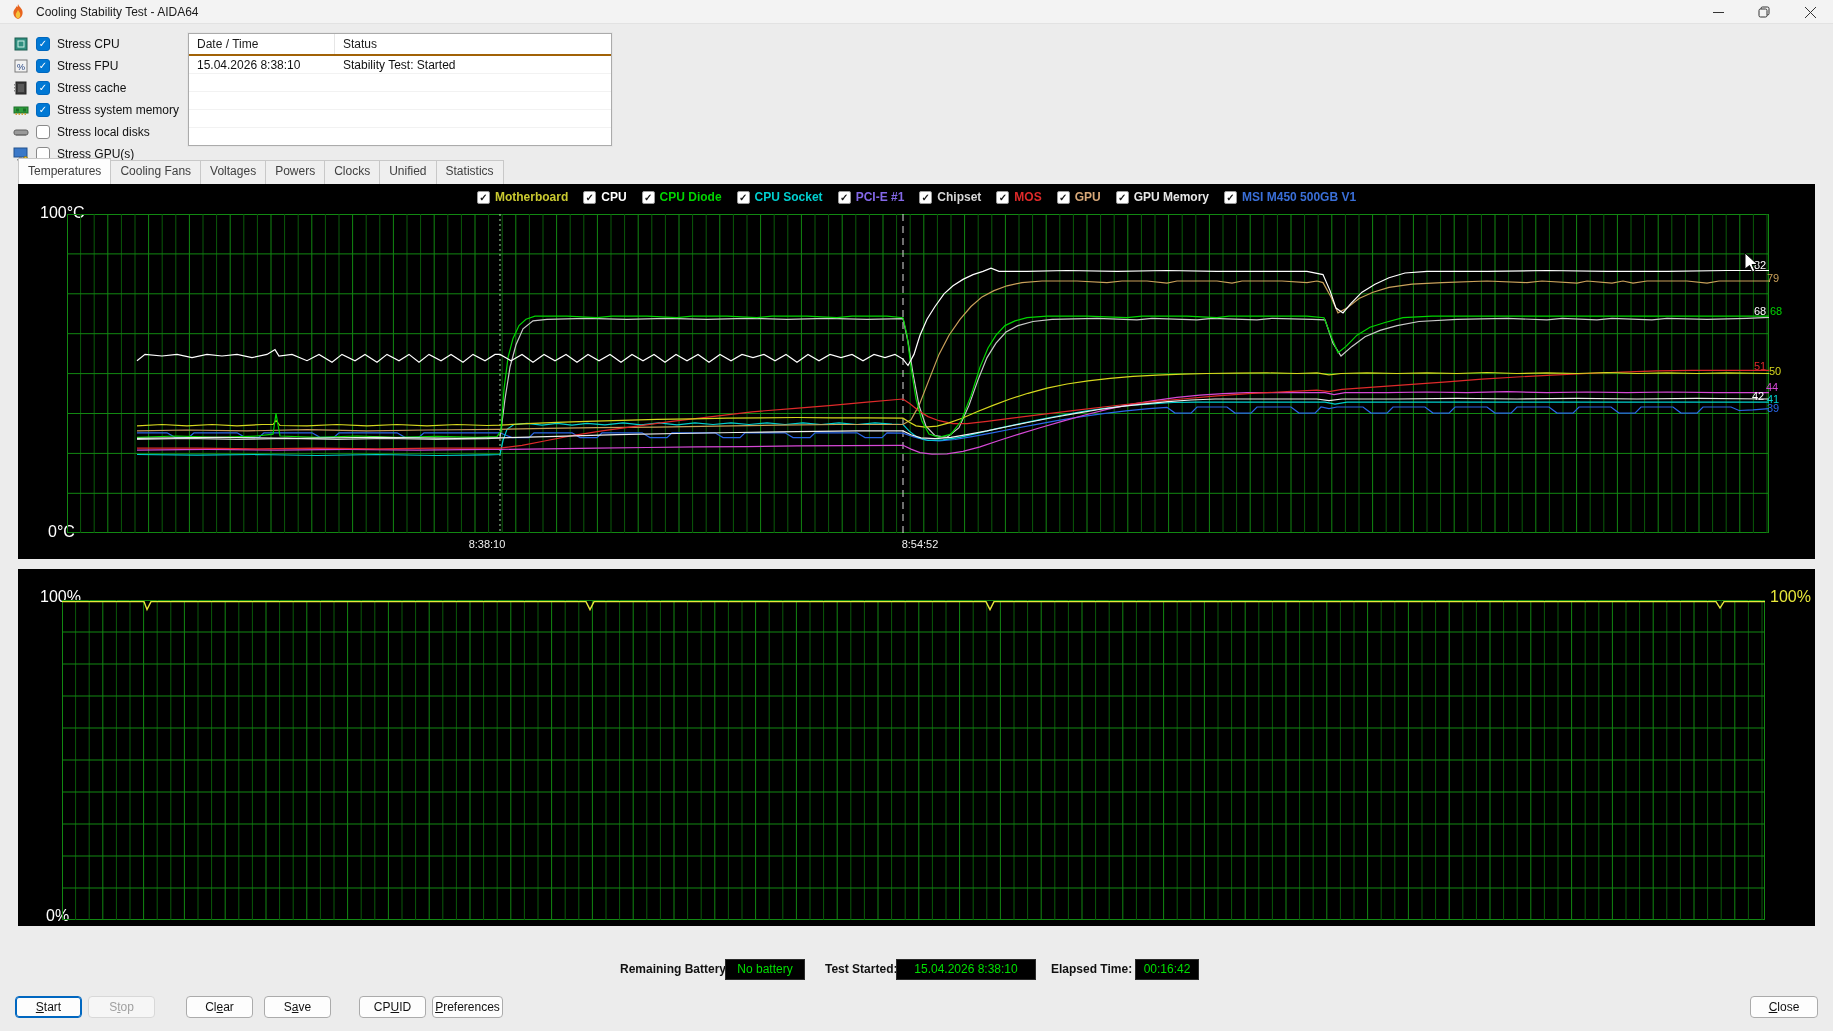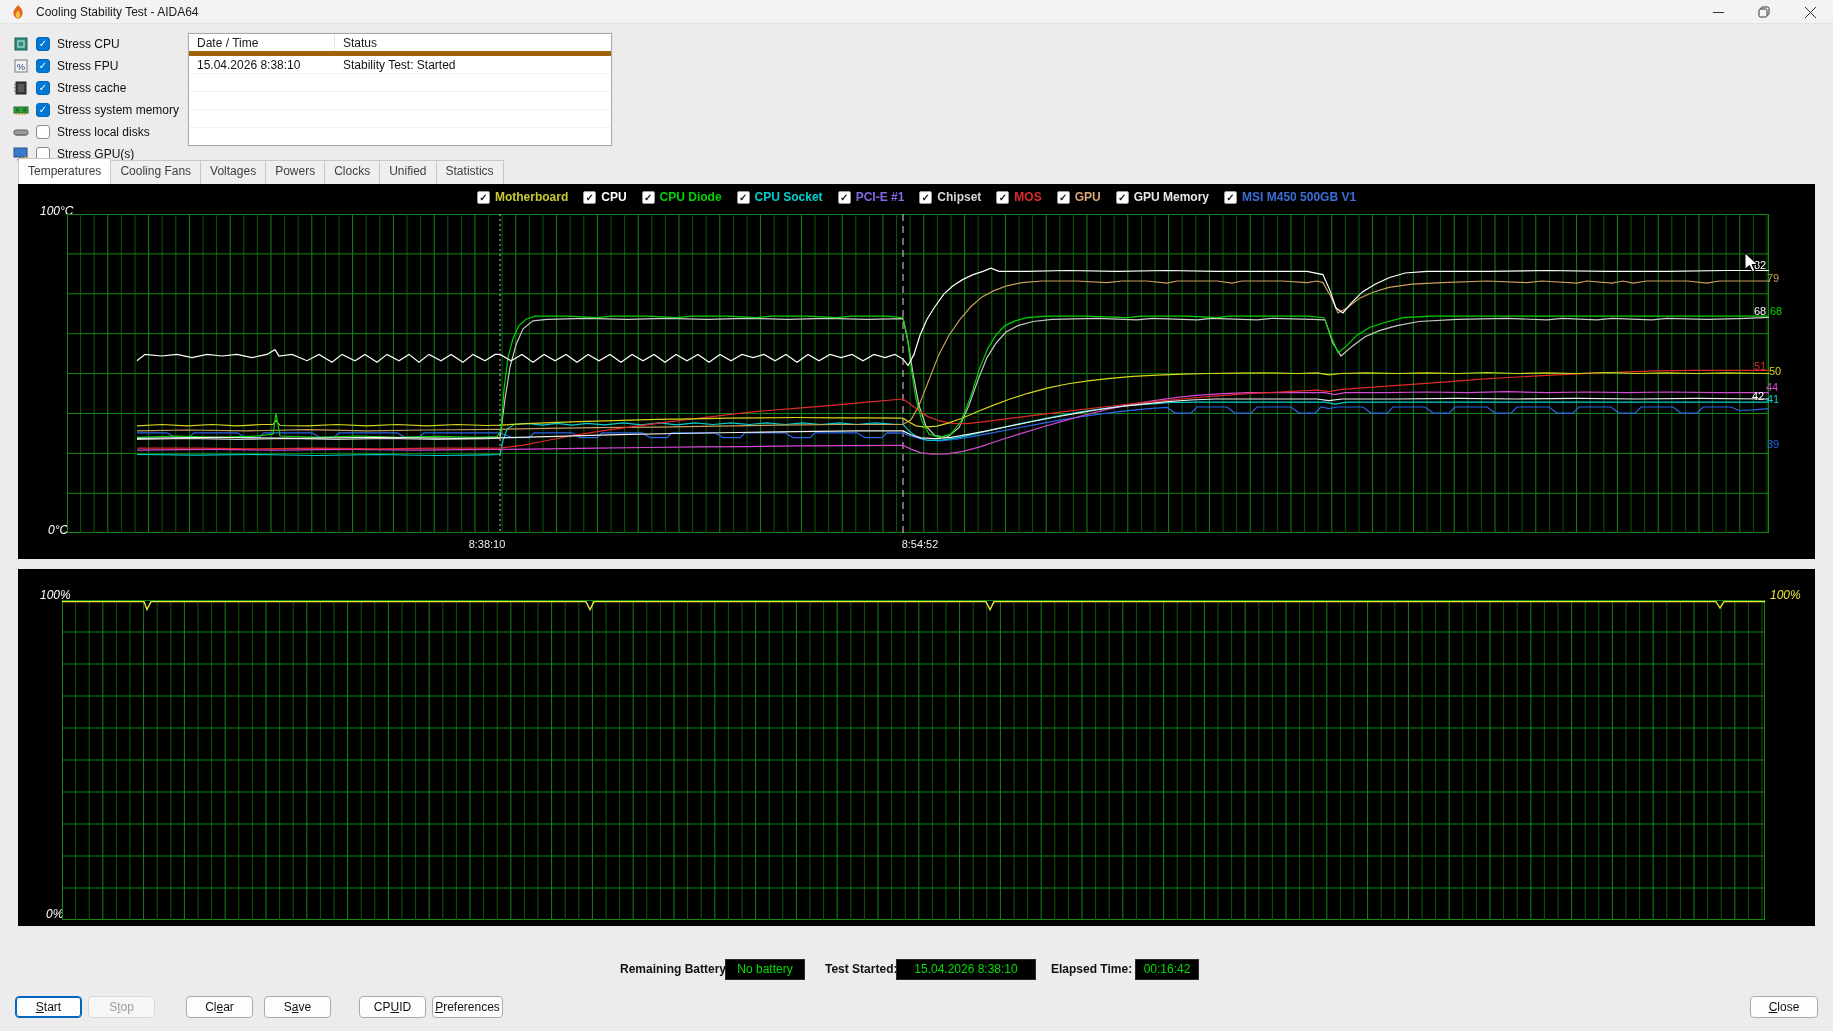--- a/index.html
+++ b/index.html
@@ -16,38 +16,38 @@
   
   .stress-list { position:absolute; left:12px; top:33px; width:170px; }
   .stress-row { display:flex; align-items:center; height:22px; }
   .stress-row .sicon { width:18px; height:15px; margin-right:6px; display:flex; align-items:center; justify-content:center; }
   .cb { width:14px; height:14px; border-radius:3px; margin-right:7px; display:flex; align-items:center; justify-content:center; font-size:10px; line-height:1; }
   .cb.on { background:#0078D4; border:1px solid #0067BE; color:#fff; }
   .cb.off { background:#FFFFFF; border:1px solid #8A8A8A; }
 
   
   .log-table { position:absolute; left:188px; top:33px; width:424px; height:113px; background:#FFFFFF; border:1px solid #ABABAB; box-shadow:0 0 0 1px #E6E6E6; }
-  .log-header { display:flex; height:22px; border-bottom:5px solid #a16207; align-items:center; }
+  .log-header { display:flex; height:22px; border-bottom:2px solid #a16207; align-items:center; }
   .log-header .hcell { padding-left:8px; color:#1A1A1A; }
   .log-header .hcell:first-child { width:146px; border-right:1px solid #E6E6E6; height:100%; display:flex; align-items:center; }
   .log-row { display:flex; height:18px; align-items:center; border-bottom:1px solid #F2F2F2; }
   .log-row.selected { background:#D6D6D6; }
   .log-row .cell { padding-left:8px; white-space:nowrap; }
   .log-row .cell:first-child { width:146px; }
 
   
   .tabbar { position:absolute; left:18px; top:161px; height:23px; display:flex; align-items:flex-end; }
   .tab { padding:3px 9px 20px 9px; border:1px solid #C8C8C8; border-bottom:none; background:#EFEFEF; margin-right:-1px; color:#404040; height:21px; }
   .tab.active { background:#FDFDFD; height:23px; padding-top:5px; position:relative; z-index:2; }
 
   
   .panel { position:absolute; left:18px; width:1797px; background:#000; }
   .temp-panel { top:184px; height:375px; }
   .usage-panel { top:569px; height:357px; }
-  .plot-label { position:absolute; color:#FFFFFF; font-size:12px;font-style:italic; }
+  .plot-label { position:absolute; color:#FFFFFF; font-size:16px; }
   .legend { position:absolute; top:6px; left:0; width:100%; display:flex; justify-content:center; gap:15px; align-items:center; }
   .legend-item { display:flex; align-items:center; gap:5px; font-weight:600; font-size:12px; }
   .legend-cb { width:13px; height:13px; background:#FFFFFF; border:1px solid #9A9A9A; border-radius:2px; color:#111; font-size:10px; line-height:11px; text-align:center; }
   .gridsvg { position:absolute; }
   .xlabel { position:absolute; color:#EFEFEF; font-size:11px; width:60px; text-align:center; }
   .vlabel { position:absolute; font-size:11px; }
   .usage-title { position:absolute; top:3px; left:0; width:100%; text-align:center; color:#FFFFFF; font-size:12px; }
   .cursor { position:absolute; width:16px; height:22px; z-index:5; }
 
   
@@ -398,21 +398,21 @@
   <div id="temp-values">
       <div class="vlabel" style="left: 1736px; top: 75px; color: rgb(255, 255, 255);">82</div>
       <div class="vlabel" style="left: 1749px; top: 88px; color: rgb(201, 160, 90);">79</div>
       <div class="vlabel" style="left: 1736px; top: 121px; color: rgb(255, 255, 255);">68</div>
       <div class="vlabel" style="left: 1752px; top: 121px; color: rgb(0, 212, 0);">68</div>
       <div class="vlabel" style="left: 1736px; top: 176px; color: rgb(222, 42, 42);">51</div>
       <div class="vlabel" style="left: 1751px; top: 181px; color: rgb(214, 214, 30);">50</div>
       <div class="vlabel" style="left: 1748px; top: 197px; color: rgb(213, 72, 213);">44</div>
       <div class="vlabel" style="left: 1734px; top: 206px; color: rgb(255, 255, 255);">42</div>
       <div class="vlabel" style="left: 1749px; top: 209px; color: rgb(0, 207, 207);">41</div>
-      <div class="vlabel" style="left: 1749px; top: 218px; color: rgb(42, 102, 232); margin-top: 36px;">39</div>
+      <div class="vlabel" style="left: 1749px; top: 218px; color: rgb(42, 102, 232);">39</div>
     </div>
   <svg class="cursor" style="left:1726px; top:68px;" viewBox="0 0 16 22">
     <path d="M1 1 L1 17 L5.5 13.5 L8.5 20 L11 19 L8 12.5 L13.5 12.5 Z" fill="#FFFFFF" stroke="#000" stroke-width="1"></path>
   </svg>
 </div>
 
 <div class="panel usage-panel">
   <div class="plot-label" style="left:22px; top:19px;">100%</div>
   <div class="plot-label" id="usage-right-label" style="left: 1752px; top: 19px; color: rgb(232, 232, 58);">100%</div>
   <div class="plot-label" style="left:28px; top:338px;">0%</div>

